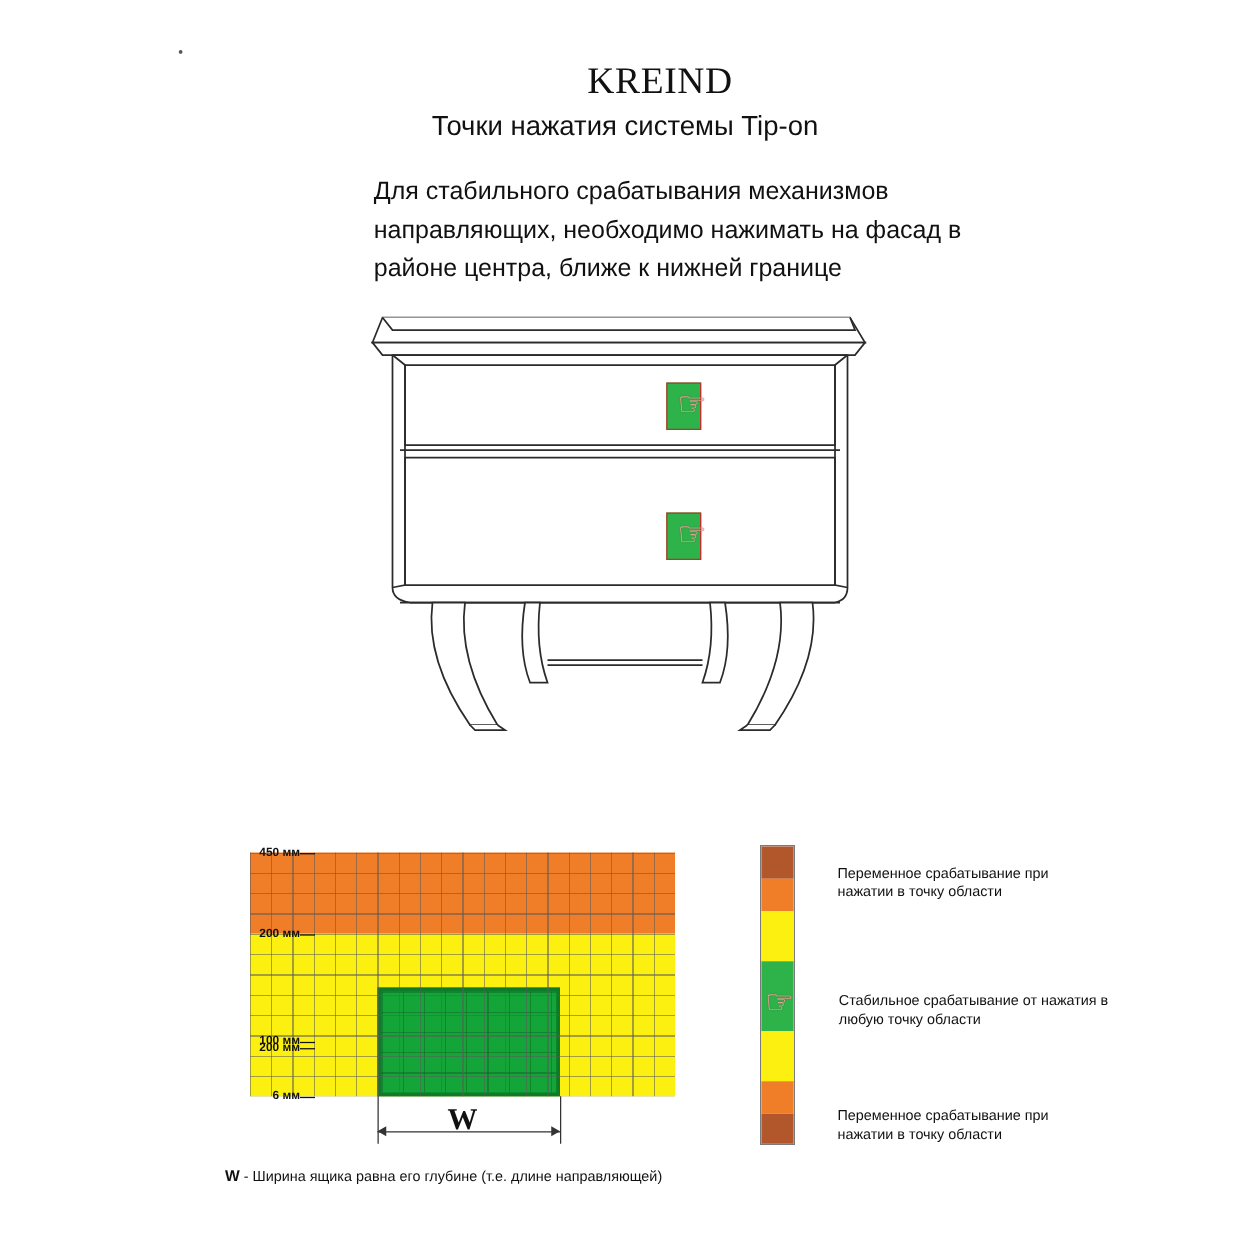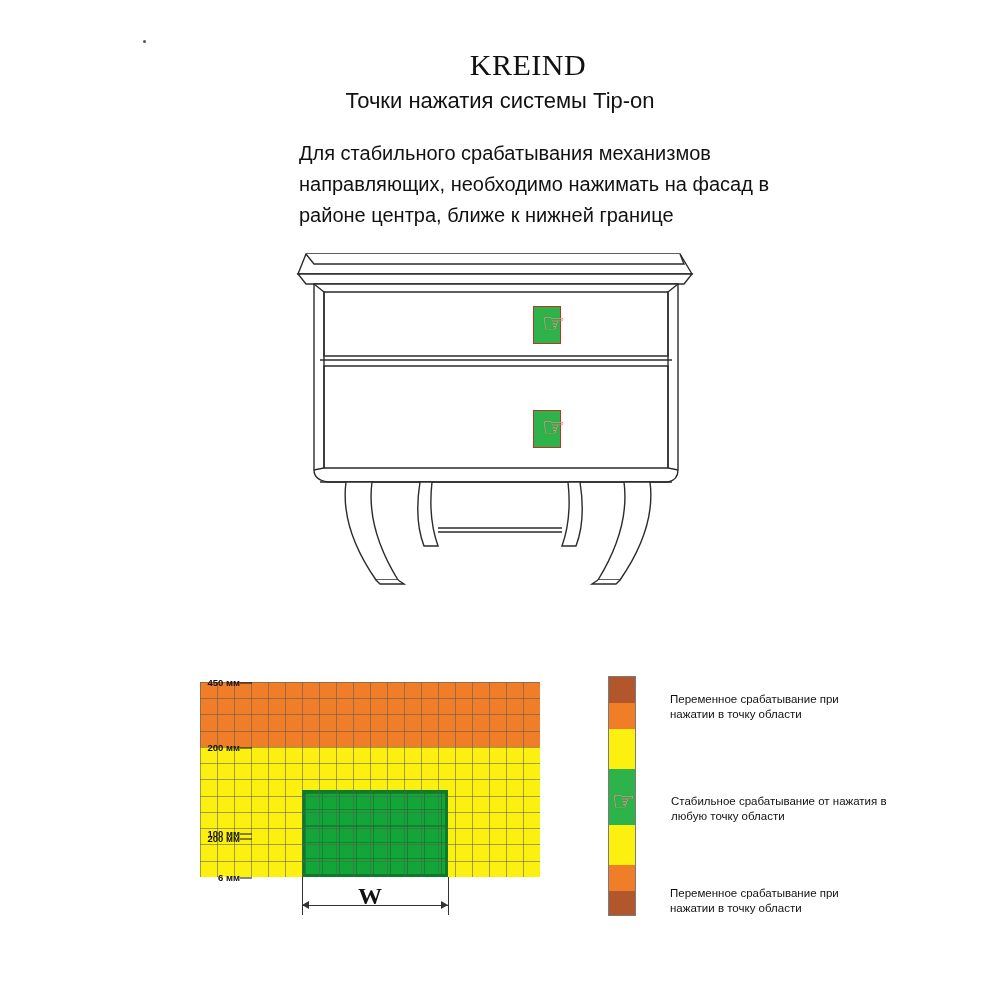--- a/index.html
+++ b/index.html
@@ -337,20 +337,23 @@
 
     <div class="wmeasure">
       <div class="vline" style="left:102px;"></div>
       <div class="vline" style="left:248px;"></div>
       <div class="hline" style="left:102px;width:146px;"></div>
       <div class="arrow-l" style="left:102px;"></div>
       <div class="arrow-r" style="left:241px;"></div>
       <div class="wlabel">W</div>
     </div>
 
+    <div class="wnote">
+      <b>W</b><span> - Ширина ящика равна его глубине (т.е. длине направляющей)</span>
+    </div>
   </div>
 
   <div class="legend">
     <div class="legend-bar">
       <div class="legend-seg" style="height:26px;background:#b2572c;"></div>
       <div class="legend-seg" style="height:26px;background:#f07d27;"></div>
       <div class="legend-seg" style="height:40px;background:#fcf011;"></div>
       <div class="legend-seg" style="height:56px;background:#2db34a;"></div>
       <div class="legend-seg" style="height:40px;background:#fcf011;"></div>
       <div class="legend-seg" style="height:26px;background:#f07d27;"></div>

